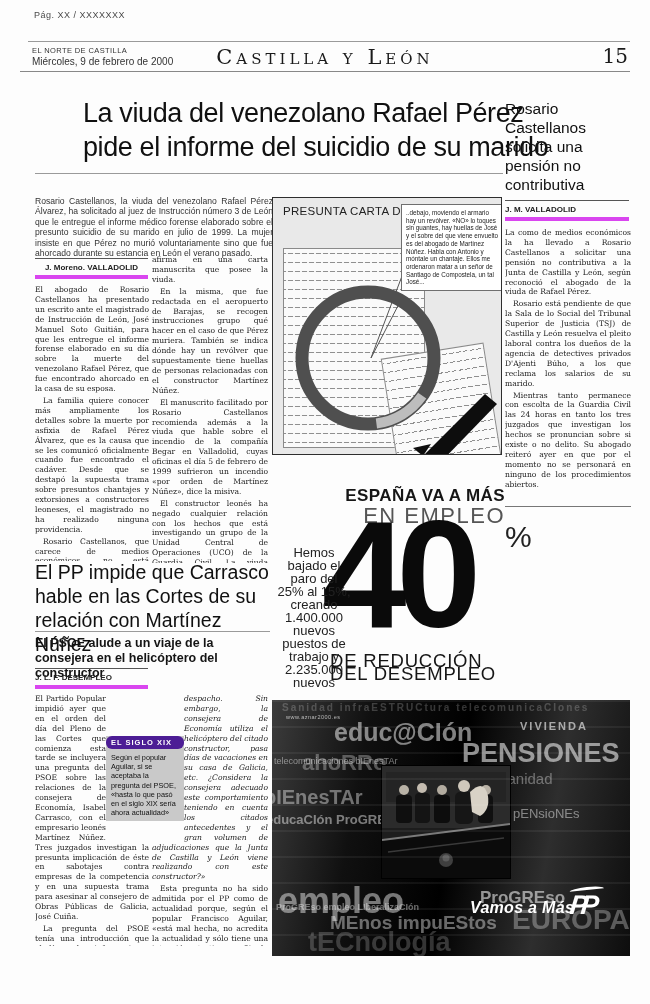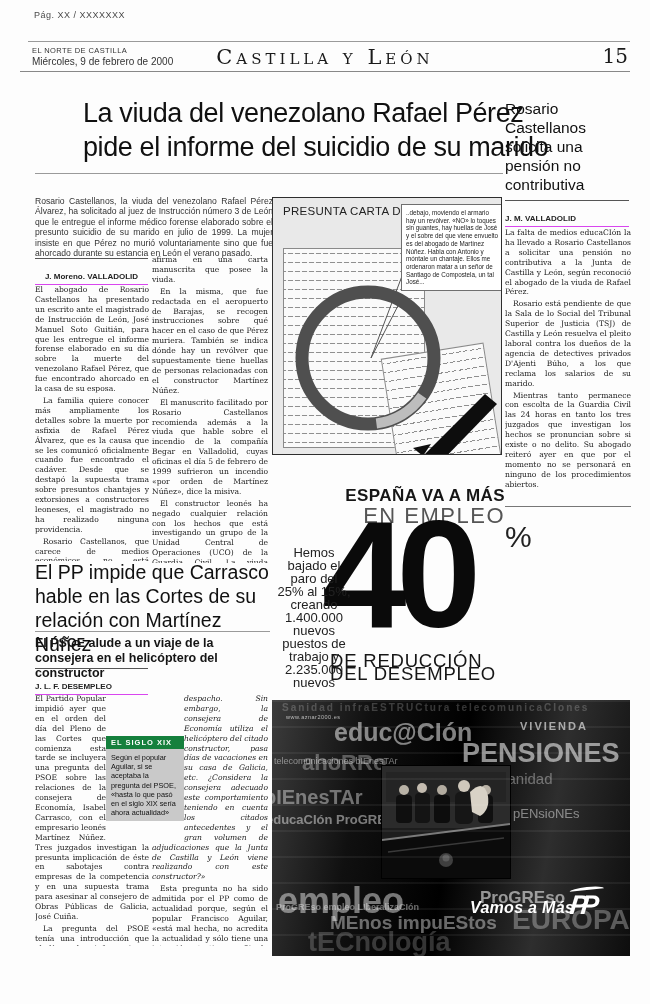--- a/index.html
+++ b/index.html
@@ -15,21 +15,21 @@
   #mast-paper{left:32px;top:46px;font-size:7.5px;color:#333;letter-spacing:.4px;}
   #mast-date{left:32px;top:56px;font-size:10px;color:#333;}
   #mast-section{left:0;right:0;top:45px;text-align:center;font-family:"DejaVu Serif",serif;
      font-variant:small-caps;font-size:21px;letter-spacing:4px;color:#1a1a1a;}
   #mast-page{right:22px;top:44px;font-family:"DejaVu Serif",serif;font-size:20px;color:#1a1a1a;}
   
   #a1-headline{left:35px;top:96px;width:468px;font-size:27px;line-height:34px;font-weight:500;
      letter-spacing:-.4px;color:#101010;margin-left:48px;}
   #a1-subhead{left:35px;top:178px;width:468px;font-size:12.5px;font-weight:500;color:#1b1b1b;}
   #a1-lead{left:35px;top:196px;width:238px;font-size:8.6px;line-height:10.4px;text-align:justify;color:#333;}
-  .byline{border-top:1px solid #555;border-bottom:1px solid #d946ef;padding:13px 0 3px 0;
+  .byline{border-top:1px solid #555;border-bottom:4px solid #d946ef;padding:4px 0 3px 0;
      font-size:8px;font-weight:bold;color:#222;}
   #a1-byline{left:35px;top:258px;width:113px;text-align:center;}
   #a1-col1{left:35px;top:285px;width:114px;height:276px;overflow:hidden;}
   #a1-col2{left:152px;top:255px;width:116px;height:308px;overflow:hidden;}
   
   #graphic{left:272px;top:197px;width:228px;height:256px;background:#e9e9e9;border:1px solid #2e2e2e;overflow:hidden;}
   #graphic-title{position:absolute;left:10px;top:7px;font-size:11.5px;letter-spacing:.3px;color:#222;}
   .scribble{background-color:#fafafa;background-image:
      repeating-linear-gradient(90deg, rgba(250,250,250,0) 0 2px, rgba(250,250,250,.95) 2px 4px, rgba(250,250,250,0) 4px 7px),
      repeating-linear-gradient(180deg, transparent 0 4px, #8f8f8f 4px 5px, transparent 5px 9px);}
@@ -58,22 +58,22 @@
   
   #a2-headline{left:35px;top:560px;width:238px;font-size:19.5px;line-height:24px;font-weight:500;color:#101010;}
   #a2-rule{left:35px;top:631px;width:235px;}
   #a2-subhead{left:35px;top:636px;width:240px;font-size:12.5px;line-height:15px;font-weight:bold;color:#141414;}
   #a2-byline{left:35px;top:668px;width:113px;}
   #a2-col1{left:35px;top:694px;width:114px;height:252px;overflow:hidden;}
   #a2-col2{left:152px;top:694px;width:116px;height:252px;overflow:hidden;}
   .spacer-r{float:right;width:43px;height:102px;margin-top:42px;}
   .spacer-l{float:left;width:32px;height:102px;margin-top:42px;}
   #inset-box{left:106px;top:736px;width:78px;background:#c9c9c9;}
-  #inset-title{background:#15803d;color:#fff;font-size:7.5px;font-weight:bold;letter-spacing:1px;
-     padding:2px 5px;}
+  #inset-title{background:#4c1d95;color:#fff;font-size:7.5px;font-weight:bold;letter-spacing:1px;
+     padding:2px 5px;border-radius:6px;}
   #inset-quote{padding:4px 5px;font-size:7.3px;line-height:9.2px;color:#111;}
   .ital{font-style:italic;}
   
   #ad2{left:272px;top:700px;width:358px;height:256px;color:#fff;overflow:hidden;
      background:linear-gradient(100deg,#3c3c3c 0%,#101010 25%,#000 50%,#2e2e2e 75%,#0d0d0d 100%);}
   #ad2::after{content:"";position:absolute;inset:0;
      background:repeating-linear-gradient(180deg, rgba(255,255,255,.06) 0 2px, transparent 2px 26px);}
   .cw{position:absolute;font-weight:bold;white-space:nowrap;color:#fff;}
   .cw15{top:2px;left:10px;font-size:10px;opacity:.2;letter-spacing:2px;}
   .cw0{top:18px;left:62px;font-size:25px;opacity:.5;}
@@ -118,21 +118,21 @@
   <div class="rule" style="left:35px;top:173px;width:468px;"></div>
   <div class="abs" id="a1-lead">Rosario Castellanos, la viuda del venezolano Rafael Pérez Álvarez, ha solicitado al juez de Instrucción número 3 de León que le entregue el informe médico forense elaborado sobre el presunto suicidio de su marido en julio de 1999. La mujer insiste en que Pérez no murió voluntariamente sino que fue ahorcado durante su estancia en León el verano pasado.</div>
   <div class="abs byline" id="a1-byline">J. Moreno. VALLADOLID</div>
   <div class="abs serifbody" id="a1-col1">
     <p>El abogado de Rosario Castellanos ha presentado un escrito ante el magistrado de Instrucción de León, José Manuel Soto Guitián, para que les entregue el informe forense elaborado en su día sobre la muerte del venezolano Rafael Pérez, que fue encontrado ahorcado en la casa de su esposa.</p>
     <p>La familia quiere conocer más ampliamente los detalles sobre la muerte por asfixia de Rafael Pérez Álvarez, que es la causa que se les comunicó oficialmente cuando fue encontrado el cadáver. Desde que se destapó la supuesta trama sobre presuntos chantajes y extorsiones a constructores leoneses, el magistrado no ha realizado ninguna providencia.</p>
     <p>Rosario Castellanos, que carece de medios económicos, no está personada en ninguna de las tres diligencias abiertas en juzgados de Ponferrada y León para aclarar si su esposo había sido contratado para asesinar al consejero de Política Territorial de la Junta, José Cuiña, tal y como se</p>
   </div>
   <div class="abs serifbody" id="a1-col2">
     <p>afirma en una carta manuscrita que posee la viuda.</p>
-    <p>En la misma, que fue redactada en el aeropuerto de Barajas, se recogen instrucciones sobre qué hacer en el caso de que Pérez muriera. También se indica dónde hay un revólver que supuestamente tiene huellas de personas relacionadas con el constructor Martínez Núñez.</p>
+    <p>En la misma, que fue redactada en el aeropuerto de Barajas, se recogen instrucciones grupo qué hacer en el caso de que Pérez muriera. También se indica dónde hay un revólver que supuestamente tiene huellas de personas relacionadas con el constructor Martínez Núñez.</p>
     <p>El manuscrito facilitado por Rosario Castellanos recomienda además a la viuda que hable sobre el incendio de la compañía Begar en Valladolid, cuyas oficinas el día 5 de febrero de 1999 sufrieron un incendio «por orden de Martínez Núñez», dice la misiva.</p>
     <p>El constructor leonés ha negado cualquier relación con los hechos que está investigando un grupo de la Unidad Central de Operaciones (UCO) de la Guardia Civil. La viuda insiste en que su esposo trabajó para la agencia de detectives Grupo D'Ajenti Buho que posee sedes en Ponferrada, León y Valladolid. El venezolano habría trabajado para estas empresas realizando tareas de limpiezas en oficinas y labores de seguimiento a personas.</p>
   </div>
 
   <div class="abs" id="graphic">
     <div id="graphic-title">PRESUNTA CARTA DE PEREZ</div>
     <div id="letter1" class="scribble"></div>
     <div id="letter2" class="scribble"></div>
     <svg id="magnifier-svg" width="228" height="256" viewBox="0 0 228 256">
       <line x1="98" y1="160" x2="129" y2="78" stroke="#555" stroke-width="1"></line>
@@ -141,21 +141,21 @@
       <circle cx="95" cy="160" r="66" fill="none" stroke="#bdbdbd" stroke-width="10" stroke-dasharray="55 360" stroke-dashoffset="-40"></circle>
       <polygon points="150,258 212,196 224,206 164,268" fill="#0d0d0d"></polygon>
       <polygon points="150,258 140,250 158,246" fill="#0d0d0d"></polygon>
     </svg>
     <div id="callout">..debajo, moviendo el armario hay un revólver. «NO» lo toques sin guantes, hay huellas de José y el sobre del que viene envuelto es del abogado de Martínez Núñez. Habla con Antonio y móntale un chantaje. Ellos me ordenaron matar a un señor de Santiago de Compostela, un tal José...</div>
   </div>
 
   <div class="abs" id="sb-headline">Rosario Castellanos solicita una pensión no contributiva</div>
   <div class="abs byline" id="sb-byline">J. M. VALLADOLID</div>
   <div class="abs serifbody" id="sb-text">
-    <p>La falta de medios educaCIón la ha llevado a Rosario Castellanos a solicitar una pensión no contributiva a la Junta de Castilla y León, según reconoció el abogado de la viuda de Rafael Pérez.</p>
+    <p>La como de medios económicos la ha llevado a Rosario Castellanos a solicitar una pensión no contributiva a la Junta de Castilla y León, según reconoció el abogado de la viuda de Rafael Pérez.</p>
     <p>Rosario está pendiente de que la Sala de lo Social del Tribunal Superior de Justicia (TSJ) de Castilla y León resuelva el pleito laboral contra los dueños de la agencia de detectives privados D'Ajenti Búho, a los que reclama los salarios de su marido.</p>
     <p>Mientras tanto permanece con escolta de la Guardia Civil las 24 horas en tanto los tres juzgados que investigan los hechos se pronuncian sobre si existe o no delito. Su abogado reiteró ayer en que por el momento no se personará en ninguno de los procedimientos abiertos.</p>
   </div>
   <div class="rule" id="sb-rule"></div>
 
   <div class="abs" id="ad1">
     <div id="ad1-line2">EN EMPLEO</div>
     <div id="ad1-line1">ESPAÑA VA A MÁS</div>
     <div id="ad1-40">40</div>
     <div id="ad1-pct">%</div>

